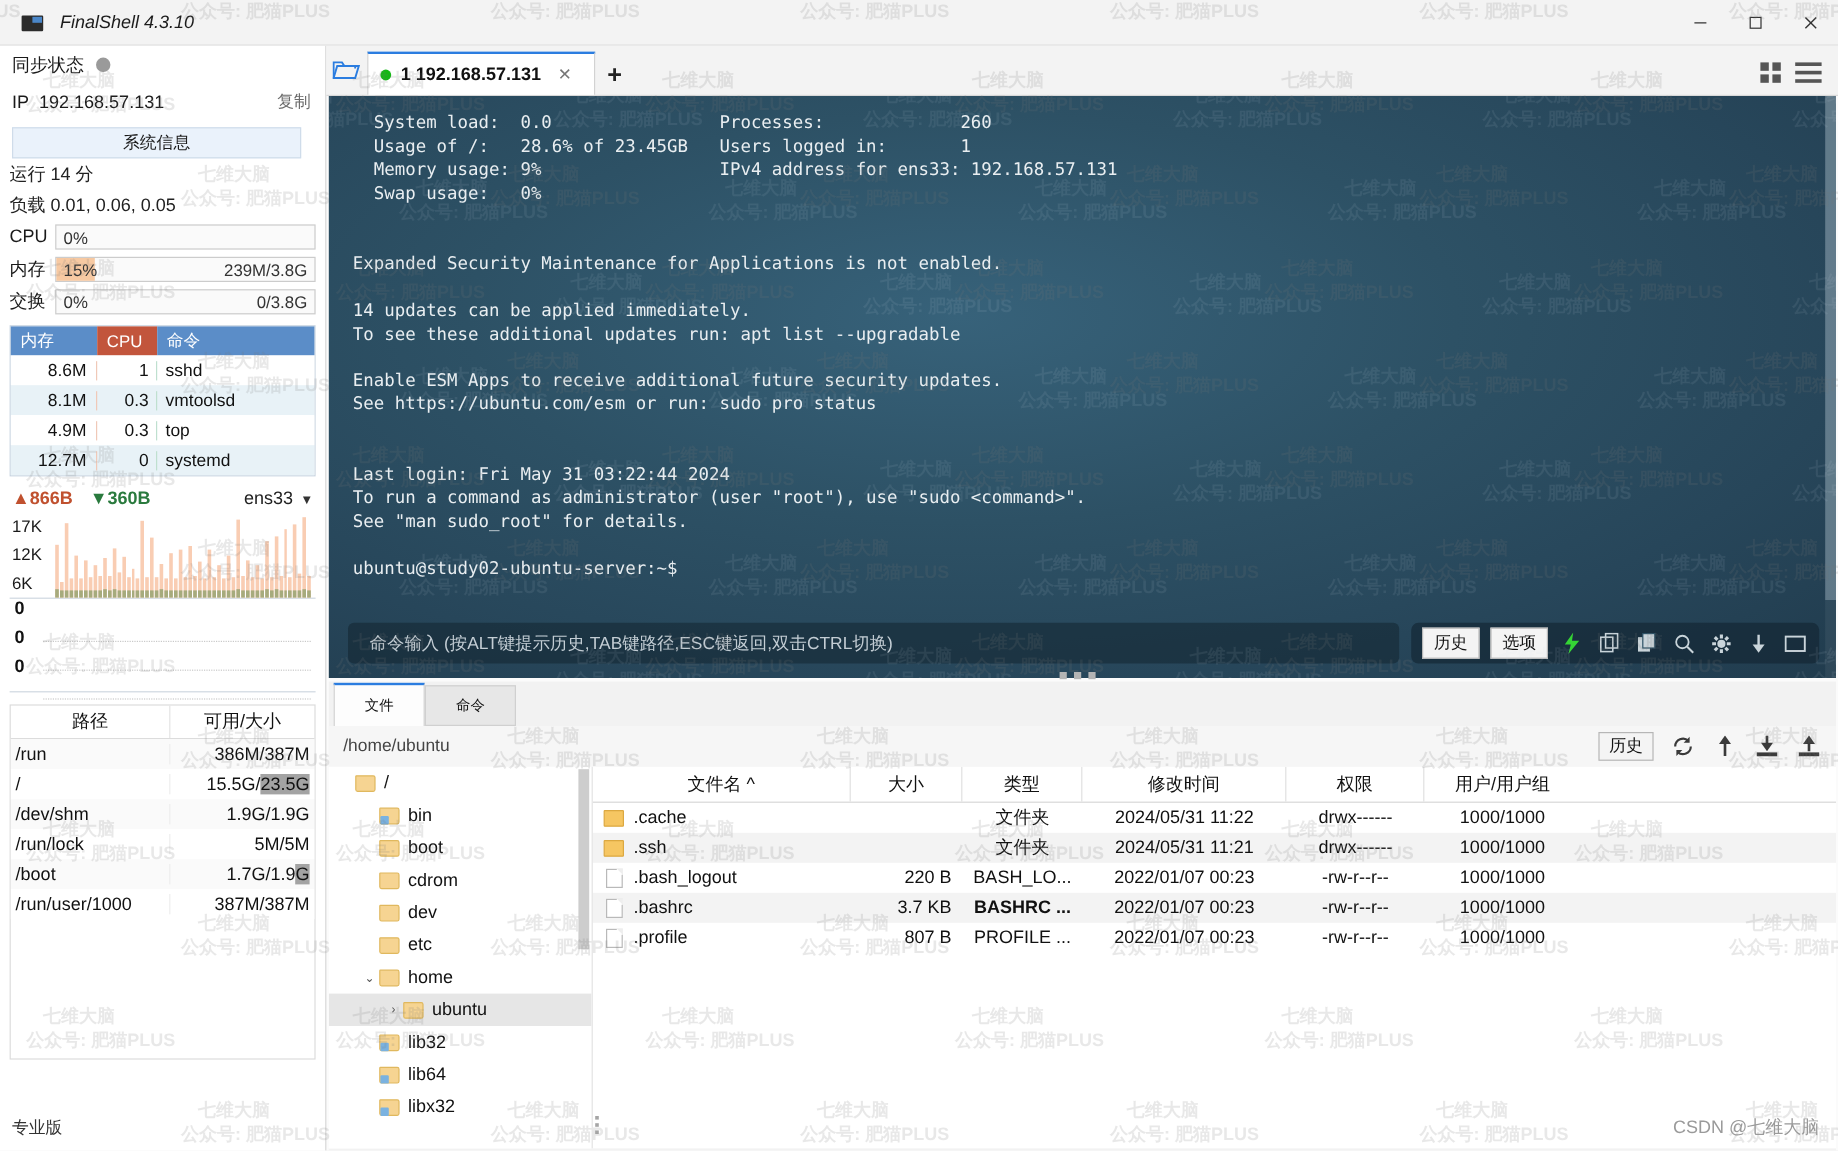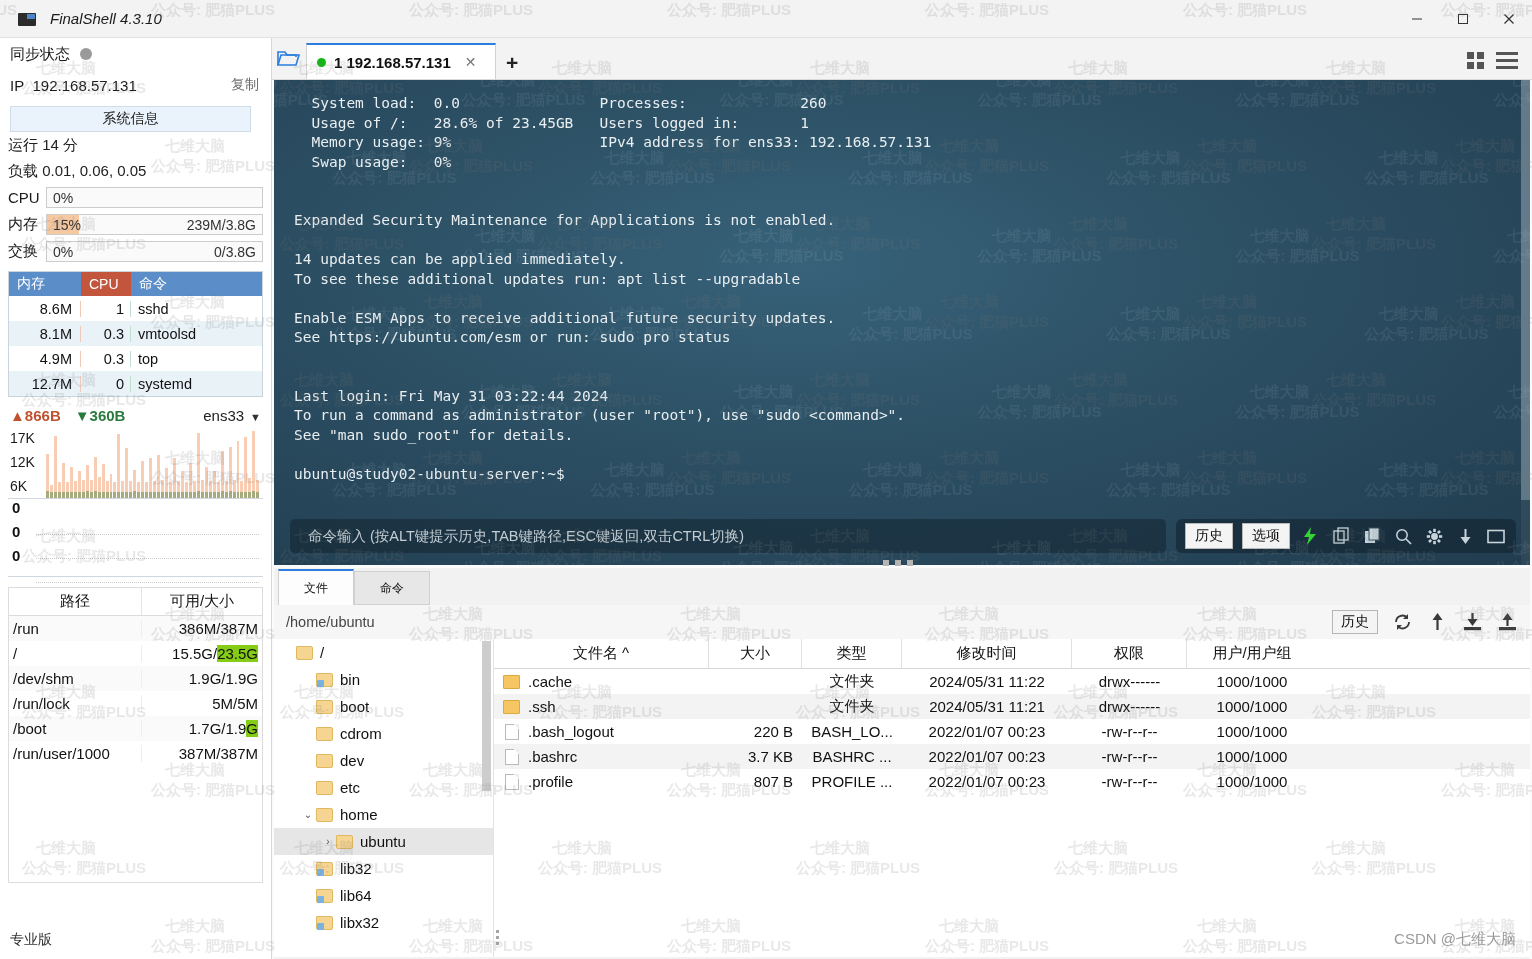--- a/index.html
+++ b/index.html
@@ -104,21 +104,21 @@
   
   .disk-wrap { margin:10px 8px 0 8px; border:1px solid #dcdcdc; height:296px; background:#fff; }
   .disk-head { display:flex; height:28px; border-bottom:1px solid #dcdcdc; font-size:15px; color:#111; }
   .disk-head .dh1 { flex:1; display:flex; align-items:center; justify-content:center; border-right:1px solid #e4e4e4; }
   .disk-head .dh2 { width:120px; display:flex; align-items:center; justify-content:center; }
   .disk-row { display:flex; height:25px; font-size:15px; color:#111; align-items:center; }
   .disk-row:nth-child(odd) { background:#fafafa; }
   .disk-row:nth-child(even) { background:#ffffff; }
   .dr-path { flex:1; padding-left:4px; border-right:1px solid #eee; }
   .dr-size { width:120px; text-align:right; padding-right:4px; }
-  .dr-size .hl { background:#84cc16; }
+  .dr-size .hl { background:#a3a3a3; }
   .pro-tag { position:absolute; left:10px; bottom:10px; font-size:14px; color:#333; }
 
   
   .tabstrip {
     position:absolute; left:272px; top:38px; width:1260px; height:42px;
     background:#f3f3f3; display:flex; align-items:flex-end; z-index:15;
     border-bottom:1px solid #d9d9d9;
   }
   .folder-icon { width:34px; height:42px; display:flex; align-items:center; justify-content:center; cursor:pointer; }
   .term-tab {
@@ -885,21 +885,21 @@
               <div class="c-time" style="justify-content: center;">2022/01/07 00:23</div>
               <div class="c-perm" style="justify-content: center;">-rw-r--r--</div>
               <div class="c-user" style="justify-content: center;">1000/1000</div>
             </div>
             <div class="frow alt">
               <div class="c-name">
                 <span class="f-file"></span>
                 <span class="nm">.bashrc</span>
               </div>
               <div class="c-size">3.7 KB</div>
-              <div class="c-type" style="justify-content: center;">BASHRC ...</div>
+              <div class="c-type" style="justify-content: center; font-weight: bold;">BASHRC ...</div>
               <div class="c-time" style="justify-content: center;">2022/01/07 00:23</div>
               <div class="c-perm" style="justify-content: center;">-rw-r--r--</div>
               <div class="c-user" style="justify-content: center;">1000/1000</div>
             </div>
             <div class="frow">
               <div class="c-name">
                 <span class="f-file"></span>
                 <span class="nm">.profile</span>
               </div>
               <div class="c-size">807 B</div>

